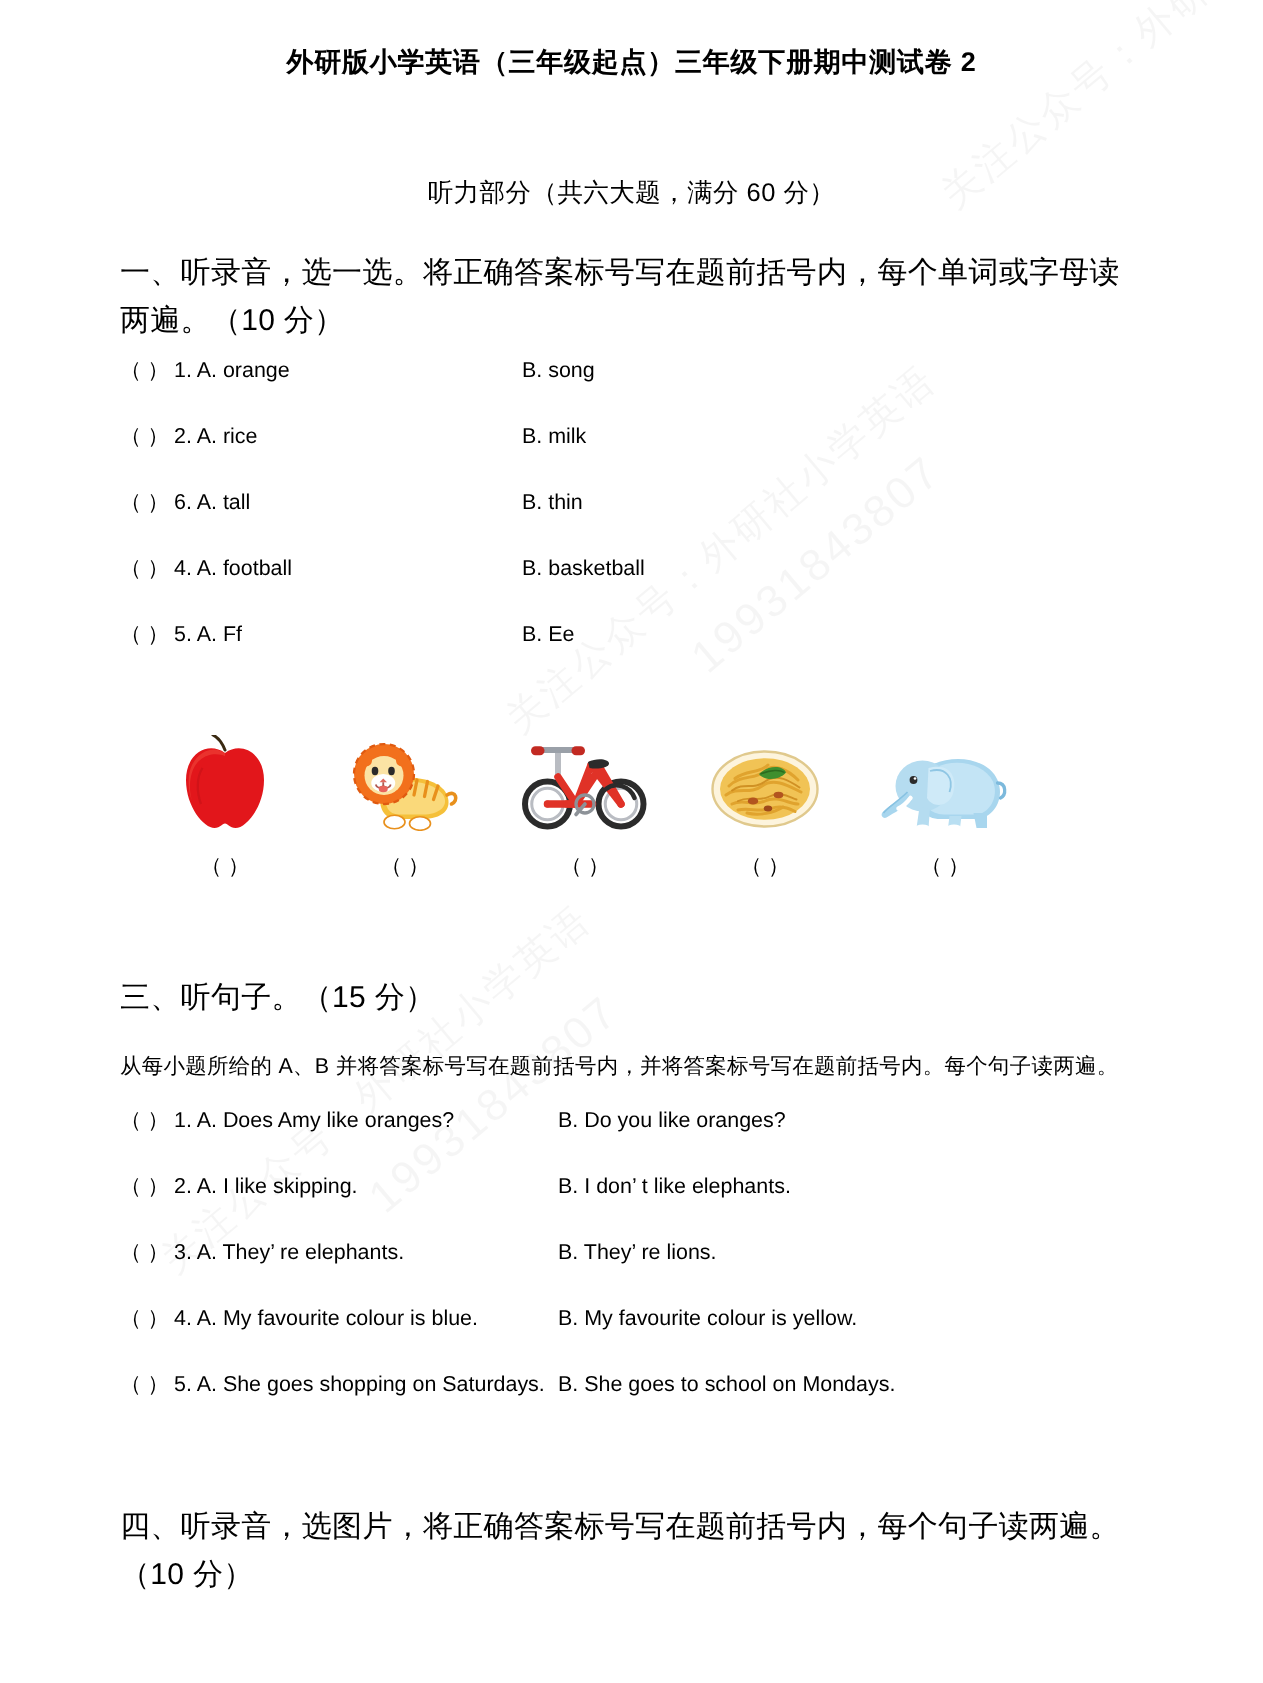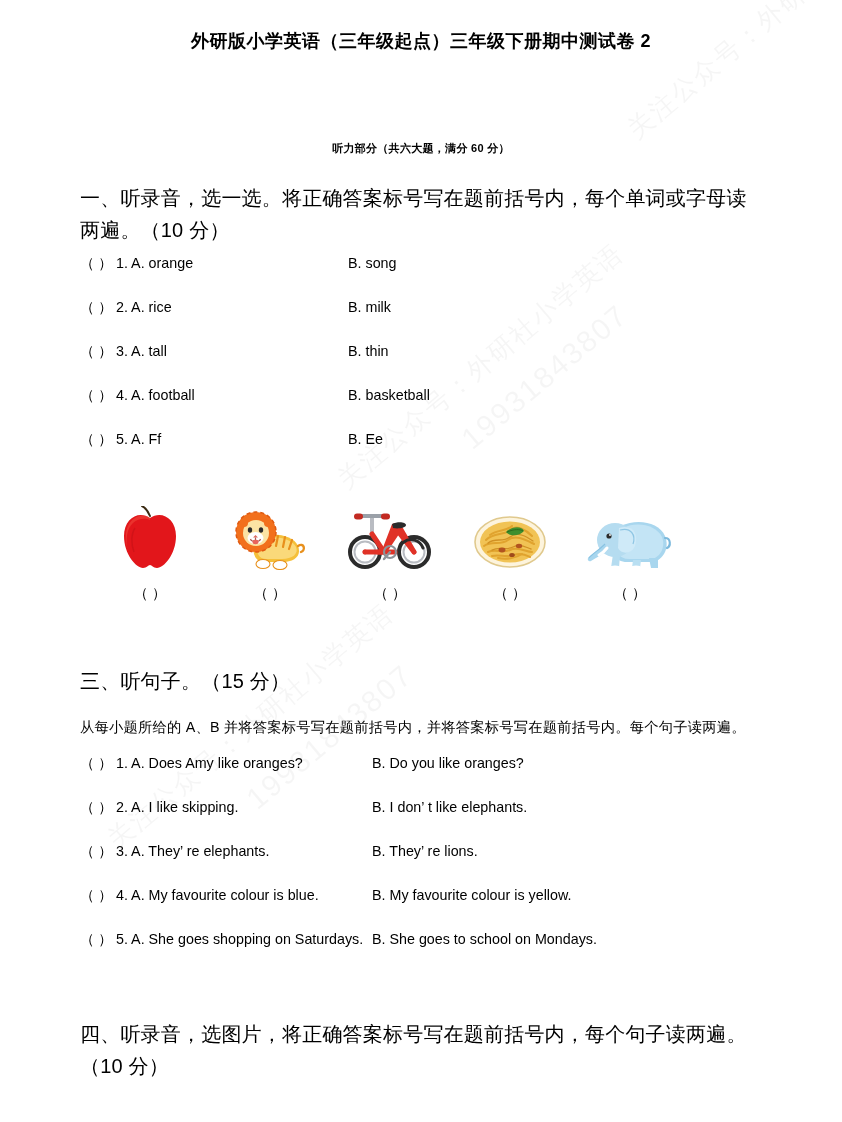--- a/index.html
+++ b/index.html
@@ -49,24 +49,24 @@
     text-align: center;
     font-size: 18px;
     font-weight: bold;
     letter-spacing: 0.5px;
     padding-top: 28px;
     line-height: 1.5;
   }
 
   .section-title {
     text-align: center;
-    font-size: 11px;
-    font-weight: bold;
+    font-size: 17px;
+    font-weight: normal;
     letter-spacing: 0.3px;
-    margin-top: 86px;
+    margin-top: 62px;
   }
 
   .q-heading {
     font-size: 20px;
     line-height: 1.6;
     margin-top: 26px;
     letter-spacing: 0.2px;
   }
 
   .q-para {
@@ -159,21 +159,21 @@
       <span class="opt-a">1. A. orange</span>
       <span class="opt-b">B. song</span>
     </div>
     <div class="choice-row s1">
       <span class="paren">（     ）</span>
       <span class="opt-a">2. A. rice</span>
       <span class="opt-b">B. milk</span>
     </div>
     <div class="choice-row s1">
       <span class="paren">（     ）</span>
-      <span class="opt-a">3. A. tall</span>
+      <span class="opt-a">6. A. tall</span>
       <span class="opt-b">B. thin</span>
     </div>
     <div class="choice-row s1">
       <span class="paren">（     ）</span>
       <span class="opt-a">4. A. football</span>
       <span class="opt-b">B. basketball</span>
     </div>
     <div class="choice-row s1">
       <span class="paren">（     ）</span>
       <span class="opt-a">5. A. Ff</span>

